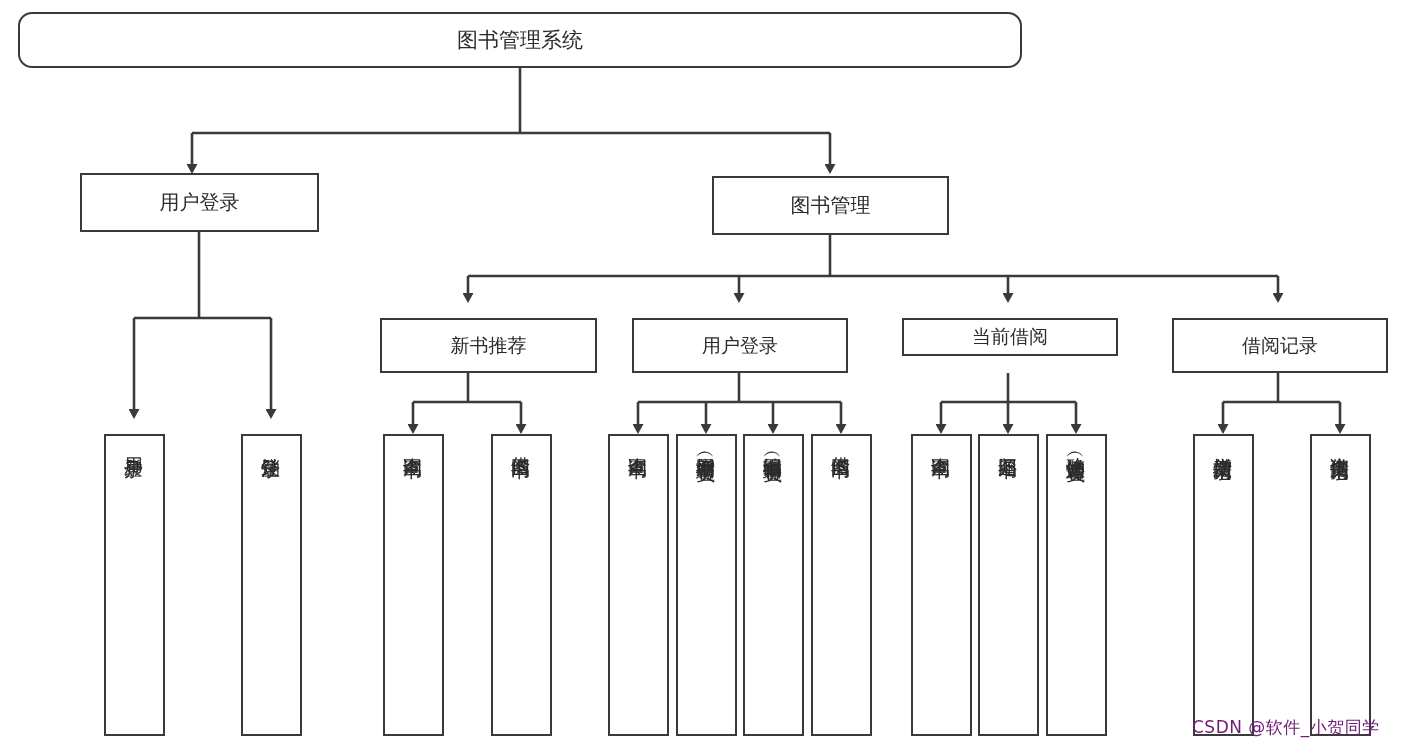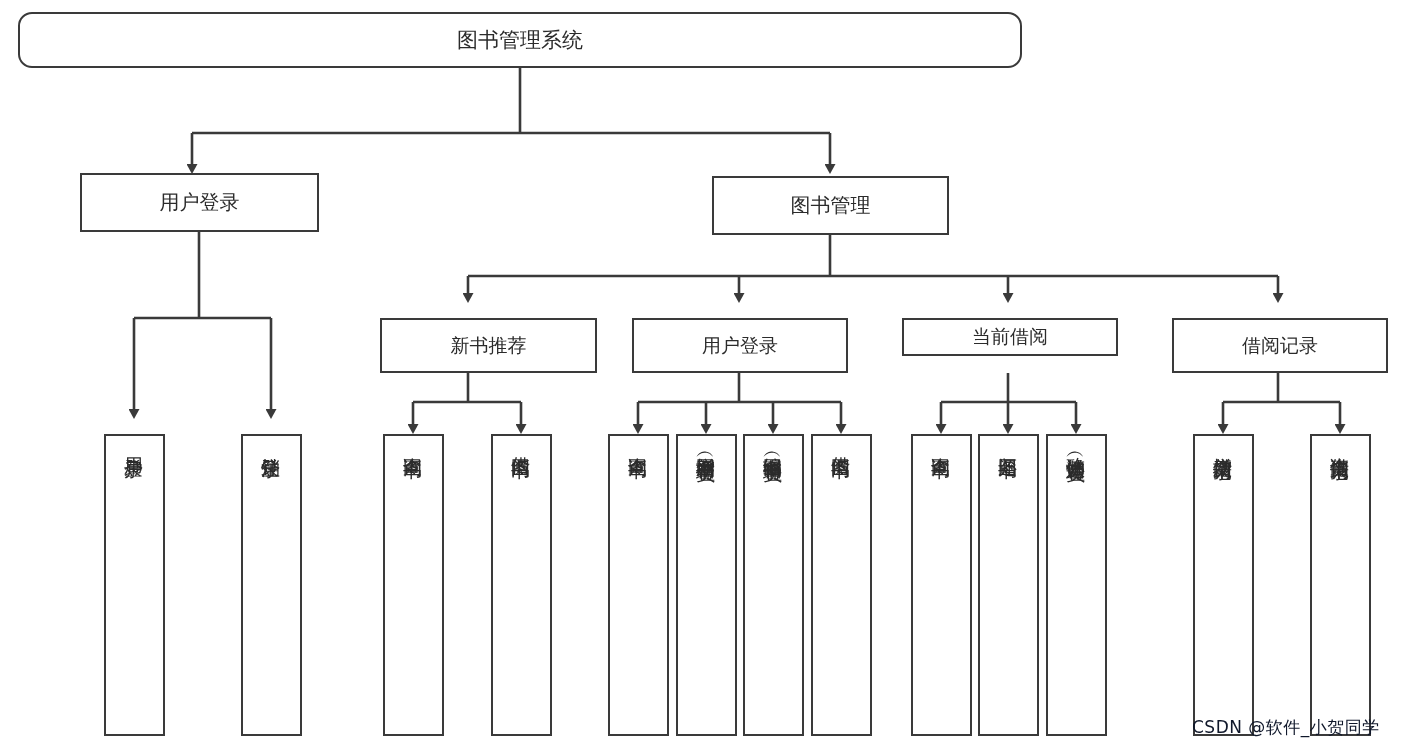--- a/index.html
+++ b/index.html
@@ -55,21 +55,21 @@
     text-orientation: upright;
     font-size: 19px;
     line-height: 1.06;
     letter-spacing: 1px;
     white-space: nowrap;
     color: #2b2b2b;
   }
   .watermark {
     position: absolute;
     font-size: 17px;
-    color: #0f172a;
+    color: #701a75;
     white-space: nowrap;
     letter-spacing: 0.5px;
     pointer-events: none;
   }
 </style>
 </head>
 <body>
 
 <div id="canvas">
 

